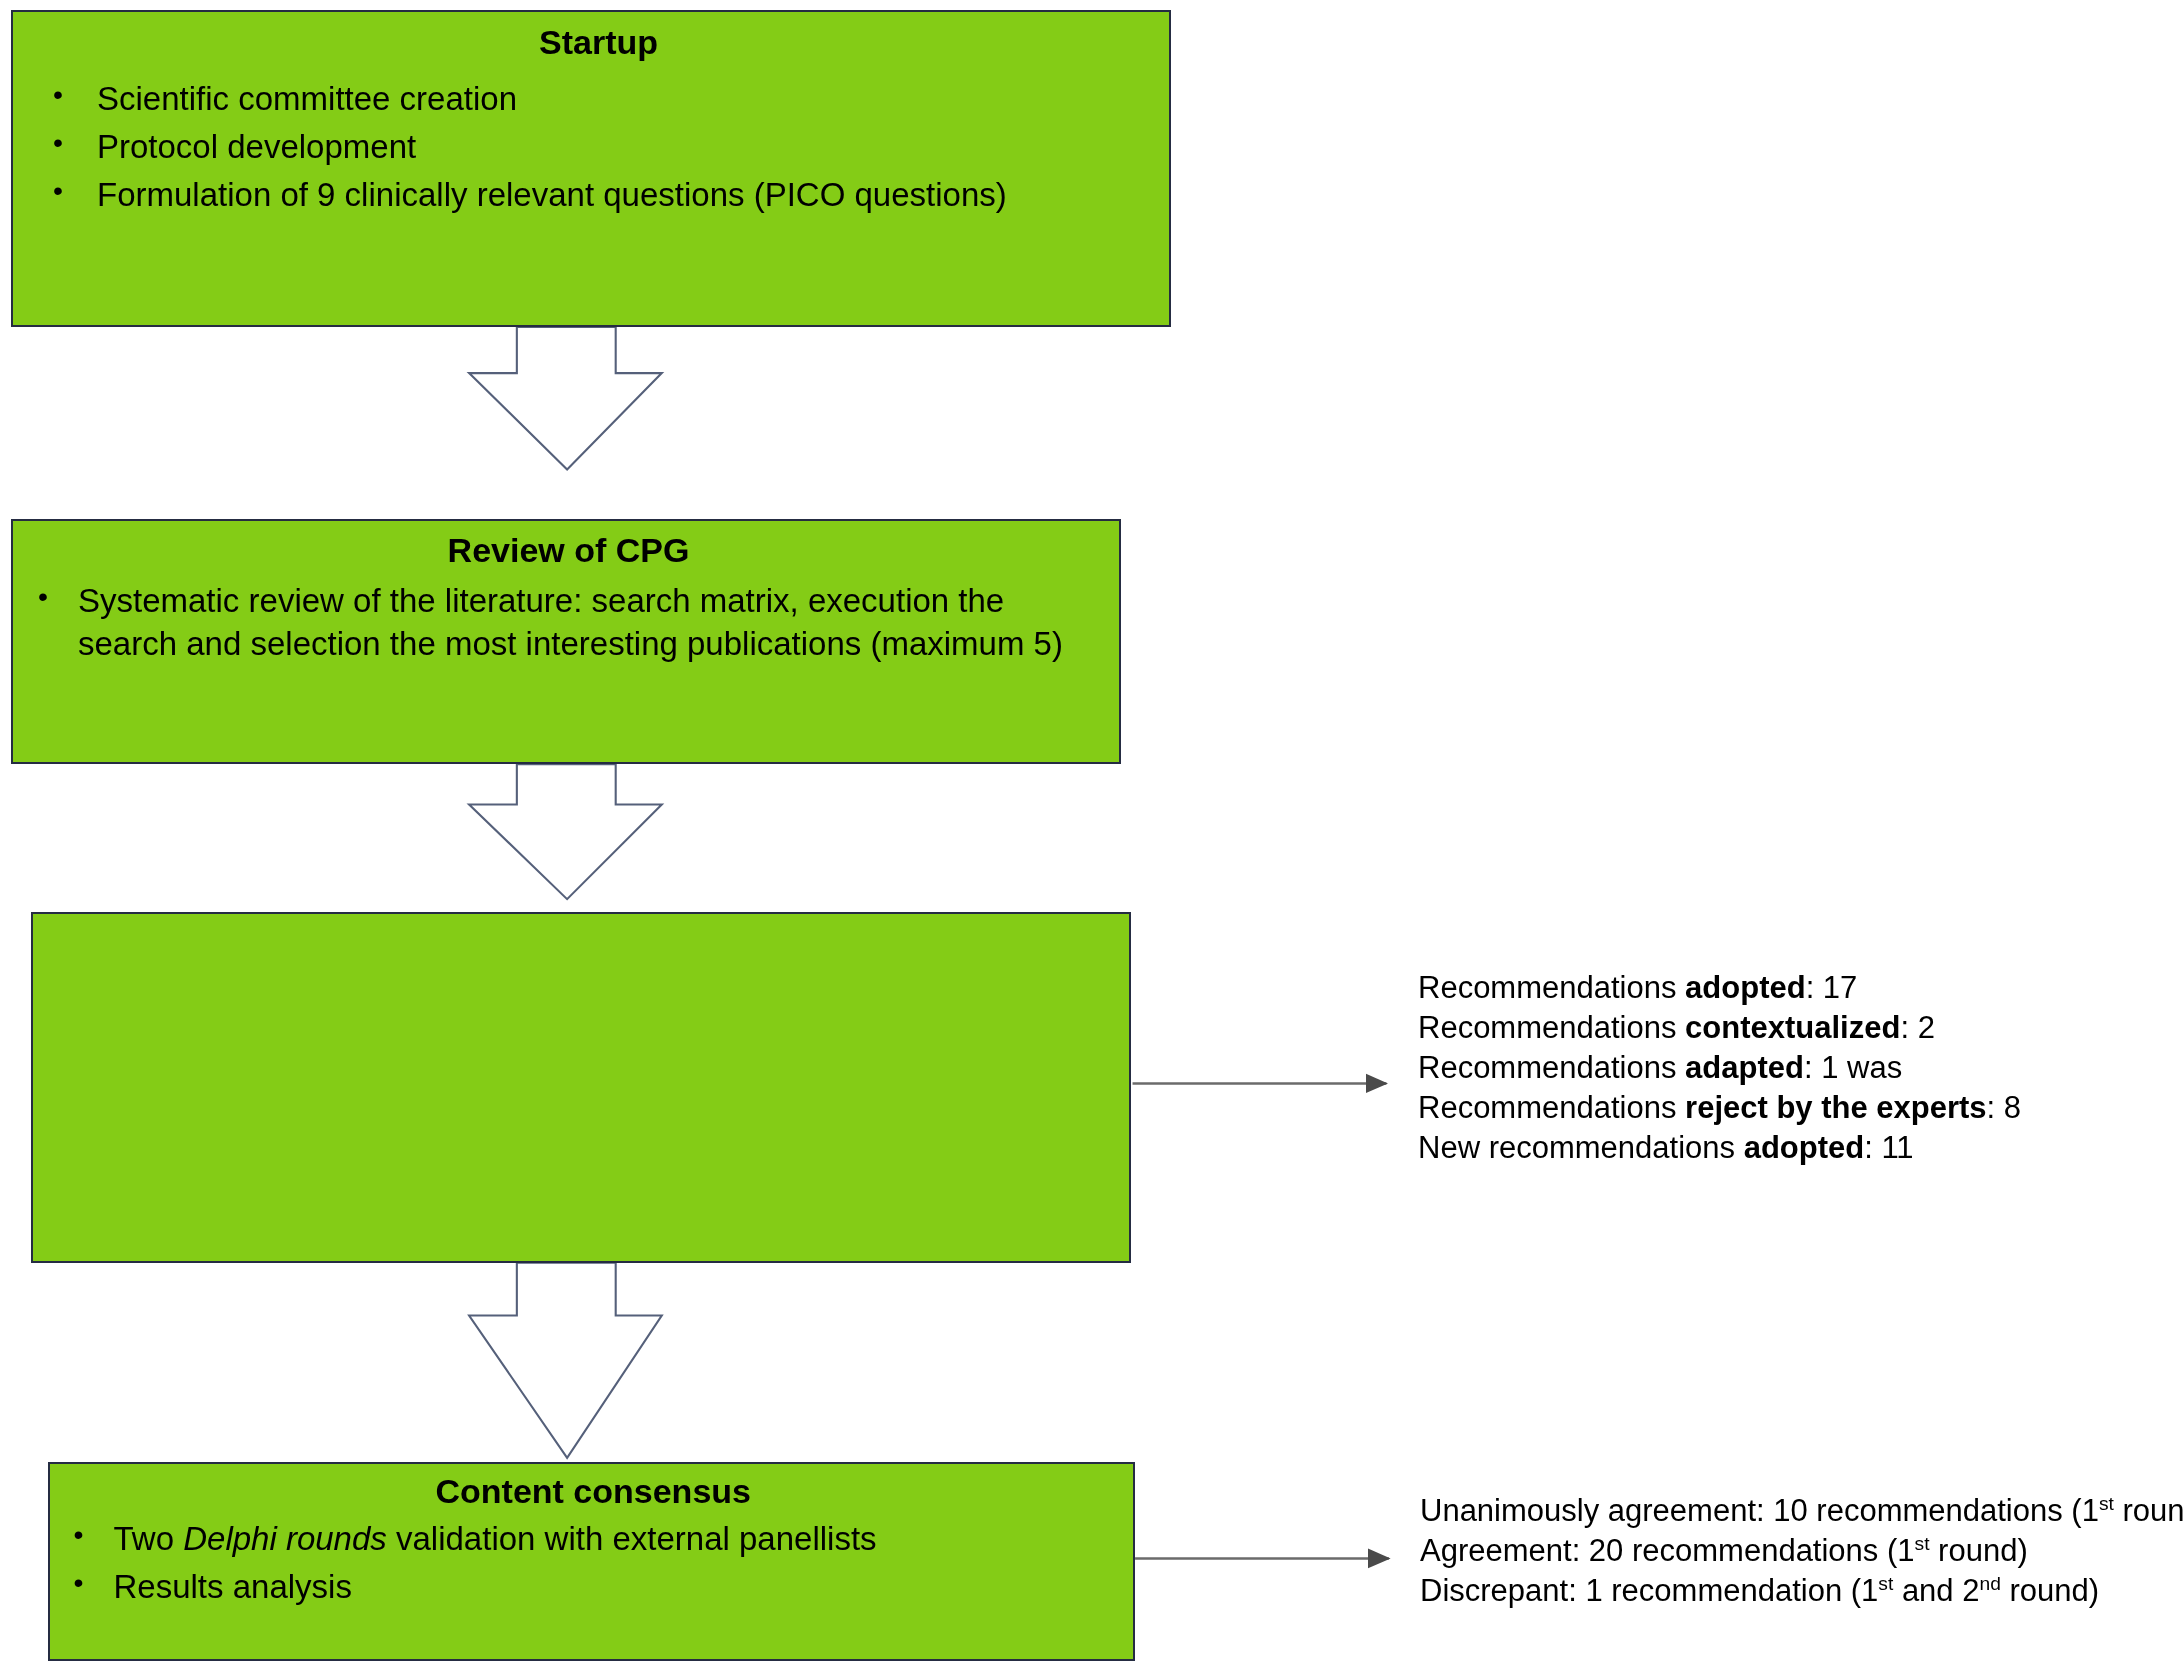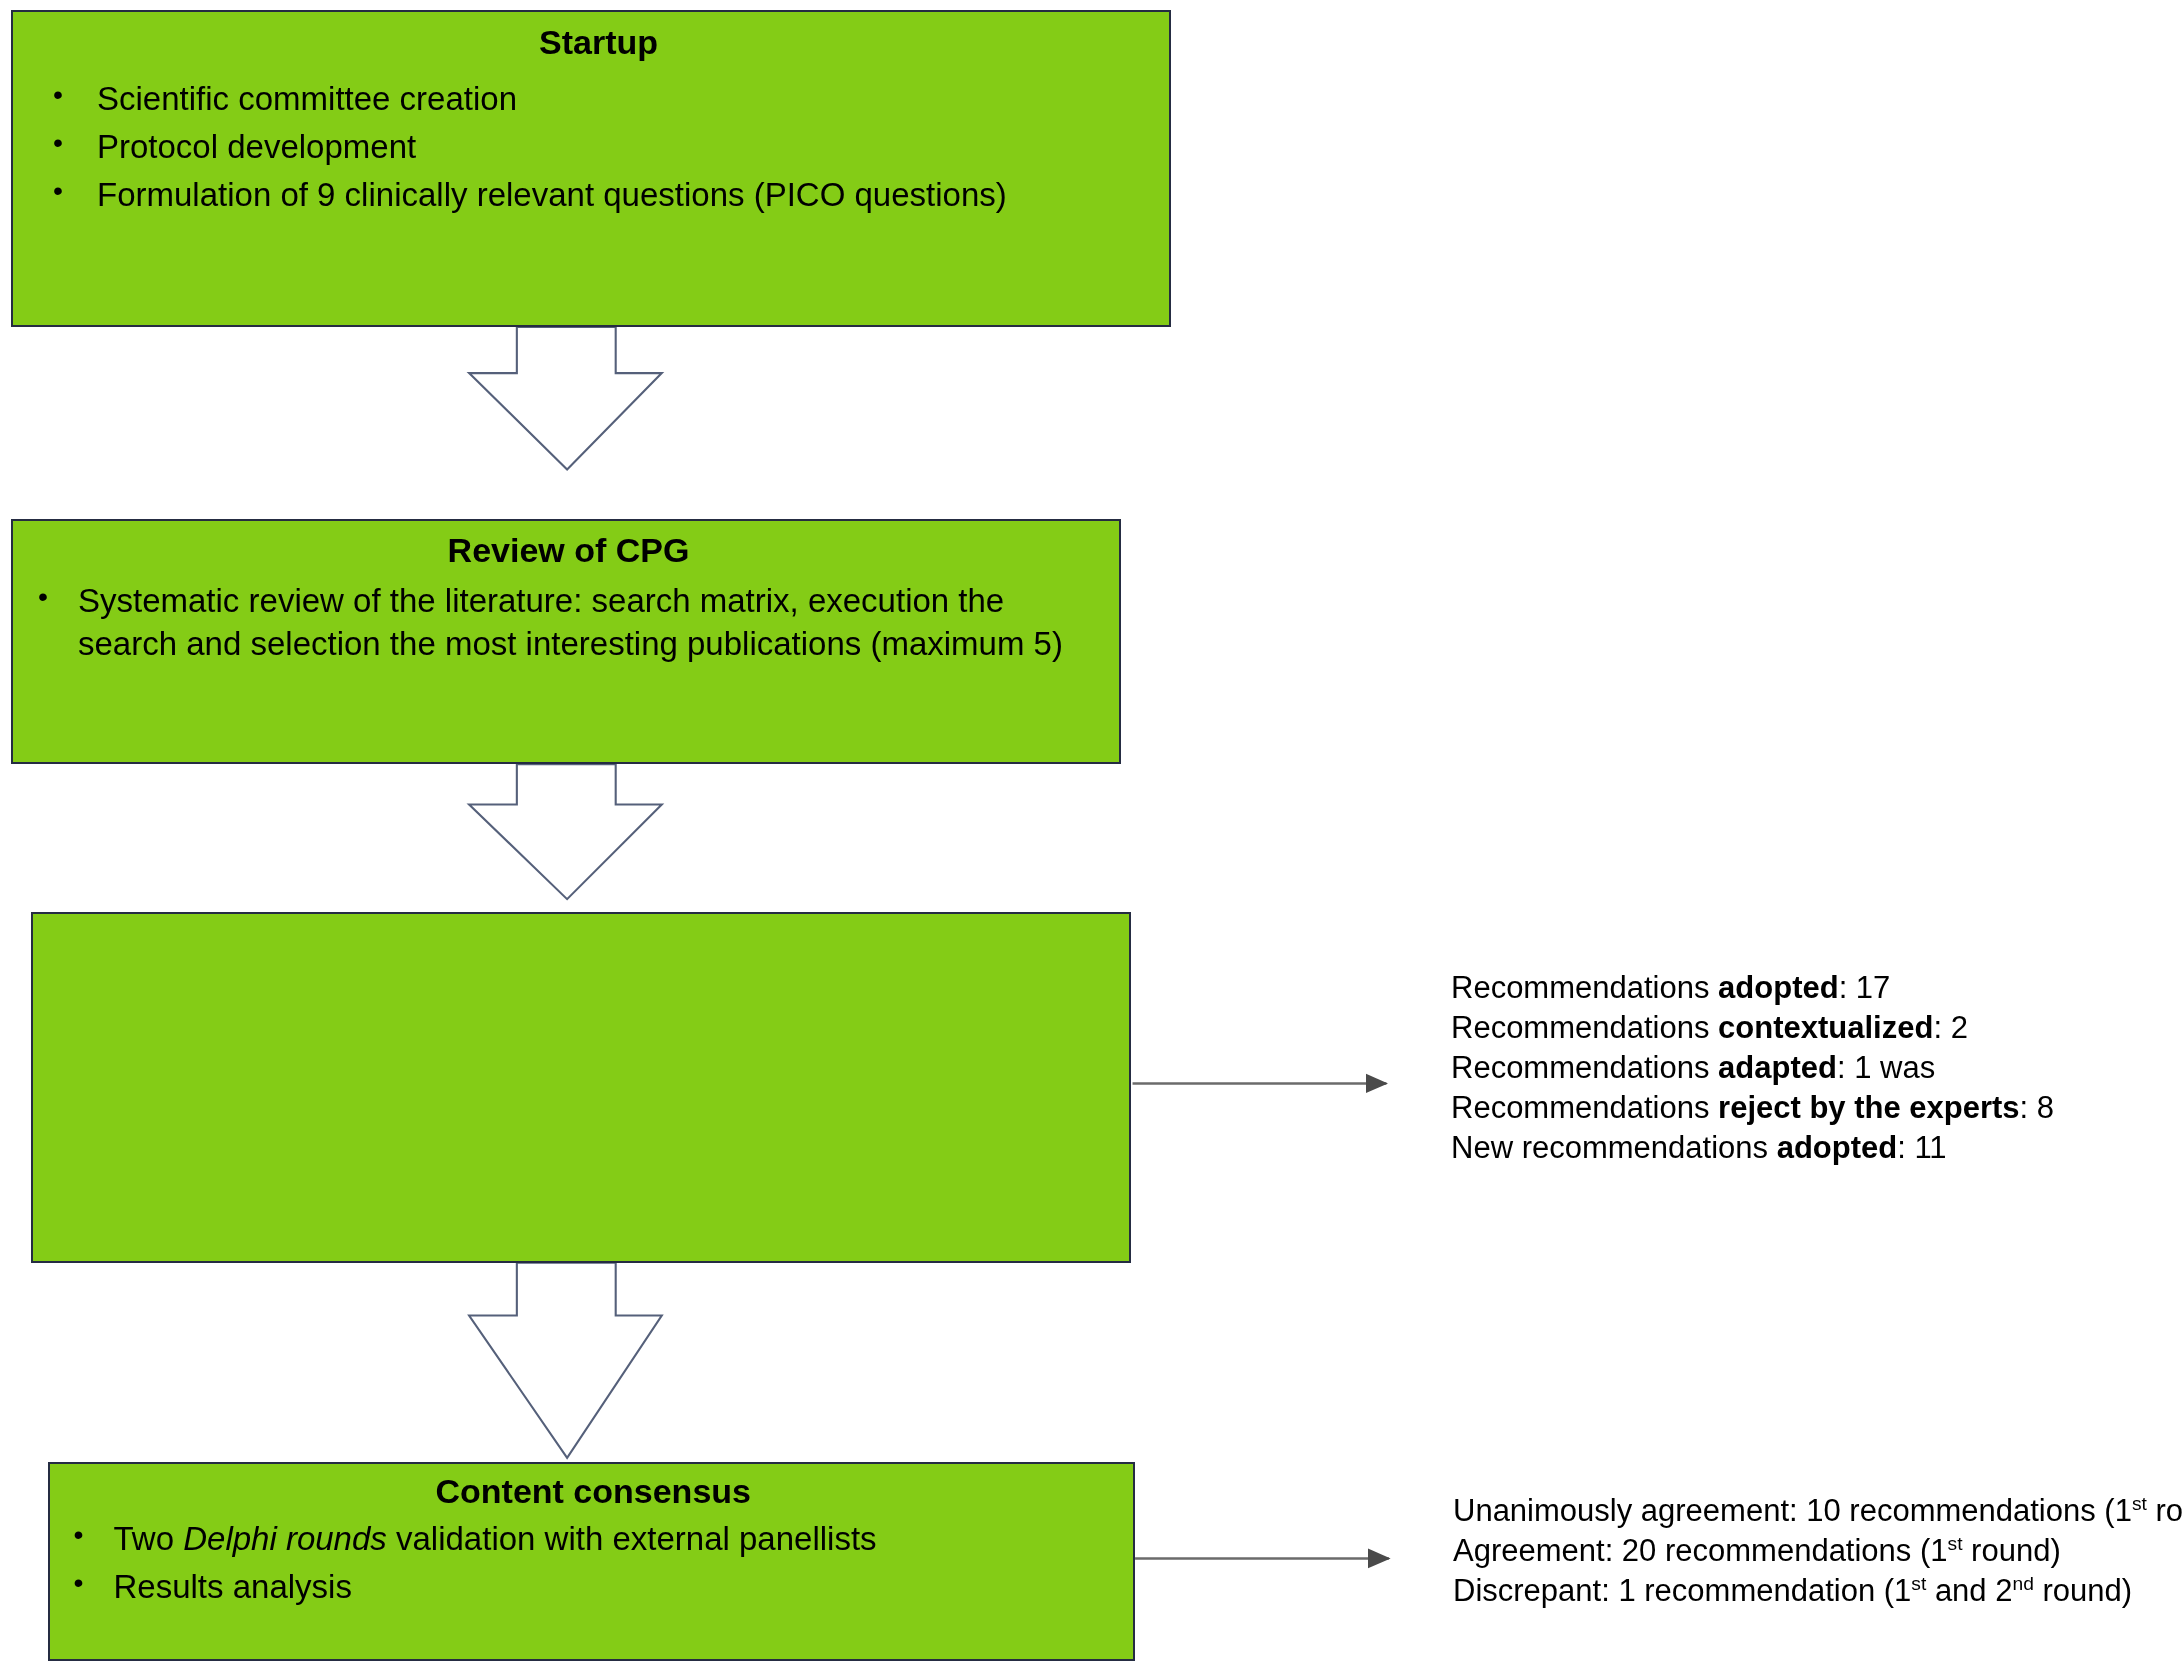--- a/index.html
+++ b/index.html
@@ -53,21 +53,20 @@
     line-height: 1.30;
   }
   .bullet-text {
     display: block;
   }
   .annot {
     position: absolute;
     font-size: 31px;
     line-height: 40px;
     white-space: nowrap;
-    margin-left: 33px;
   }
   .annot div { white-space: nowrap; }
   .annot b { font-weight: bold; }
   sup {
     font-size: 0.62em;
     vertical-align: super;
     line-height: 0;
   }
   .ital { font-style: italic; }
   svg.overlay {

